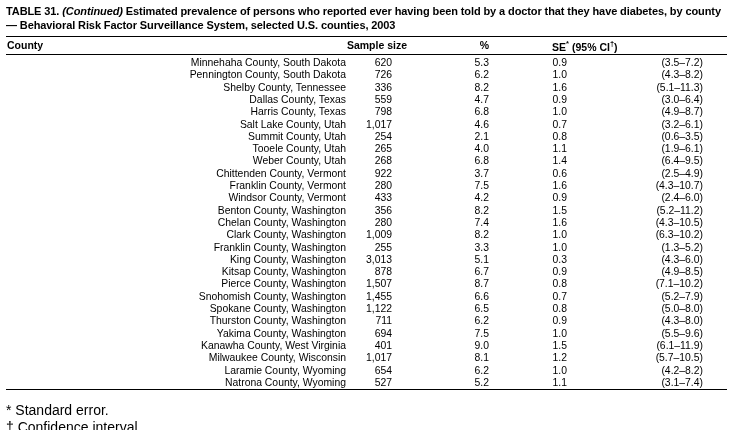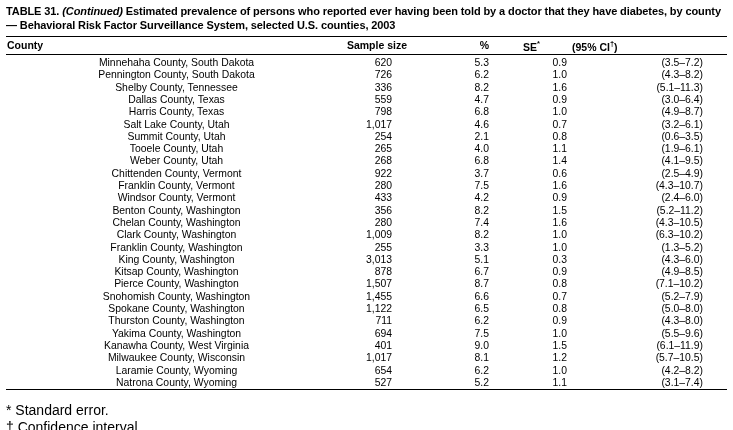--- a/index.html
+++ b/index.html
@@ -50,31 +50,31 @@
     font-weight: bold;
     padding: 2px 0 2px 0;
     white-space: nowrap;
   }
   th sup {
     font-size: 7.5px;
   }
   th:nth-child(1) { text-align: left;  padding-left: 1px; }
   th:nth-child(2) { text-align: center; padding-right: 6px; }
   th:nth-child(3) { text-align: right; padding-right: 5px; }
-  th:nth-child(4) { text-align: center; padding-right: 3px; }
+  th:nth-child(4) { text-align: right; padding-right: 3px; }
   th:nth-child(5) { text-align: left; padding-right: 24px; }
 
   td {
     font-size: 10.4px;
     line-height: 12.3px;
     padding: 0;
     white-space: nowrap;
     overflow: hidden;
   }
-  td:nth-child(1) { text-align: center;  padding-left: 1px; }
+  td:nth-child(1) { text-align: right;  padding-left: 1px; }
   td:nth-child(2) { text-align: right; padding-right: 22px; }
   td:nth-child(3) { text-align: right; padding-right: 5px; }
   td:nth-child(4) { text-align: right; padding-right: 5px; }
   td:nth-child(5) { text-align: right; padding-right: 24px; }
 
   tbody tr:first-child td { padding-top: 2px; }
 
   .footnotes {
     margin-top: 12px;
     font-size: 14px;
@@ -164,21 +164,21 @@
           <td>265</td>
           <td>4.0</td>
           <td>1.1</td>
           <td>(1.9–6.1)</td>
         </tr>
         <tr>
           <td>Weber County, Utah</td>
           <td>268</td>
           <td>6.8</td>
           <td>1.4</td>
-          <td>(4.1–9.5)</td>
+          <td>(6.4–9.5)</td>
         </tr>
         <tr>
           <td>Chittenden County, Vermont</td>
           <td>922</td>
           <td>3.7</td>
           <td>0.6</td>
           <td>(2.5–4.9)</td>
         </tr>
         <tr>
           <td>Franklin County, Vermont</td>

